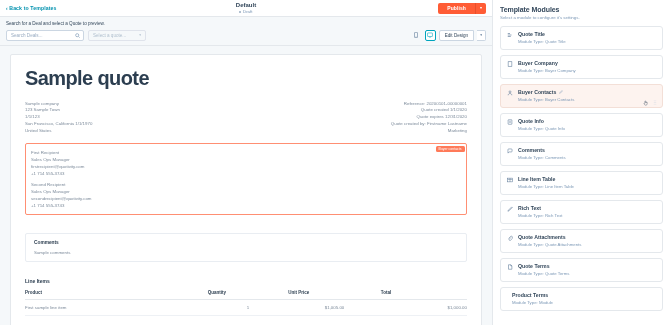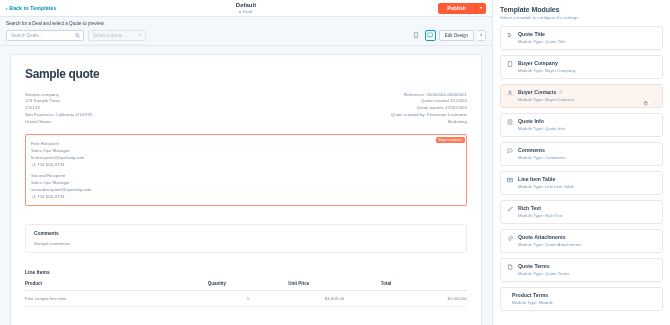--- a/index.html
+++ b/index.html
@@ -71,21 +71,21 @@
   }
   .edit-caret {
     height:11px; border:1px solid #cbd6e2; border-left:none; border-radius:0 2px 2px 0;
     background:#fff; font-size:3.6px; color:#516f90; padding:0 3px;
     display:flex; align-items:center; cursor:pointer;
   }
 
   
   .canvas { padding:8px 10px 0 10px; height:calc(325px - 17px - 26px); overflow:hidden; }
   .doc { background:#fff; border:1px solid #e4e8ec; border-radius:2px; padding:12px 14px 0 14px; height:100%; }
-  .doc-title { font-size:12px; font-weight:700; color:#2c3e50; letter-spacing:-.03em; margin-bottom:11px; }
+  .doc-title { font-size:20px; font-weight:700; color:#2c3e50; letter-spacing:-.03em; margin-bottom:11px; }
   .meta-row { display:flex; justify-content:space-between; margin-bottom:8px; }
   .addr-line, .ref-line { font-size:4.4px; color:#7c8a9a; line-height:1.58; }
   .meta-right { text-align:right; }
 
   .recip-box { position:relative; border:1px solid #ff8f73; border-radius:2px; padding:4.5px 5px 5px 5px; margin-bottom:18px; }
   .recip-badge {
     position:absolute; top:1.5px; right:1.5px; background:#ff7a59; color:#fff;
     font-size:3.4px; padding:1px 3px; border-radius:1.5px; letter-spacing:.01em;
   }
   .recip-line { font-size:4.4px; color:#7c8a9a; line-height:1.6; }

